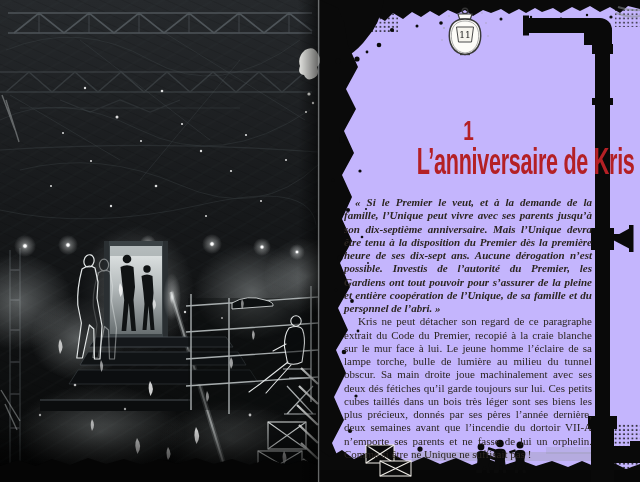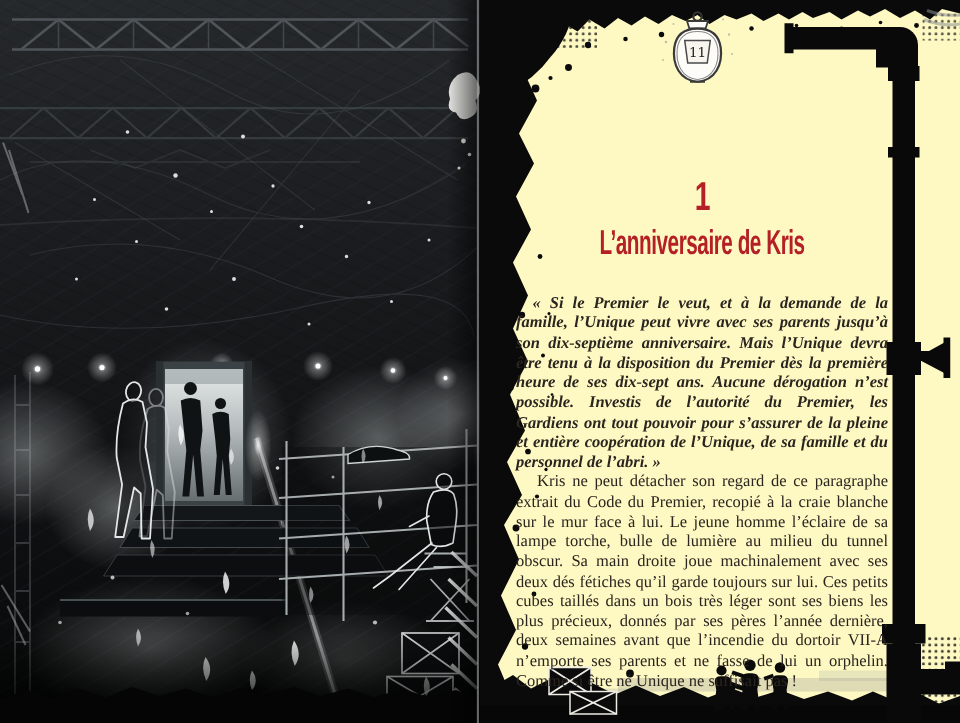--- a/index.html
+++ b/index.html
@@ -1,25 +1,25 @@
 <!DOCTYPE html>
 <html><head>
 <meta charset="utf-8">
 <style>
   html,body{margin:0;padding:0;background:#000;}
   body{width:640px;height:482px;overflow:hidden;}
   .spread{position:relative;width:640px;height:482px;font-family:"Liberation Serif","DejaVu Serif",serif;}
   .page{position:absolute;top:0;height:482px;width:320px;overflow:hidden;}
   .page-left{left:0;background:#101214;}
-  .page-right{left:320px;background:#fef9c3;}
+  .page-right{left:320px;background:#c4b5fd;}
   svg.fill{position:absolute;left:0;top:0;width:100%;height:100%;display:block;}
   .chapter-head{position:absolute;left:24px;top:116px;width:248px;color:#b42025;
     font-family:"Liberation Sans","DejaVu Sans",sans-serif;font-weight:bold;}
   .chapter-num,.chapter-title{line-height:30px;font-size:27px;}
-  .chapter-title{line-height:31px;font-size:23px;}
+  .chapter-title{line-height:31px;font-size:36px;}
   .cond{display:block;width:max-content;margin:0 auto;transform:scaleX(.7);transform-origin:50% 50%;
     white-space:nowrap;letter-spacing:-.5px;}
   .cond2{display:block;width:max-content;margin:0 auto;transform:scaleX(.6);transform-origin:50% 50%;
     white-space:nowrap;letter-spacing:-.5px;}
   .text-block{position:absolute;left:24px;top:196px;width:248px;font-size:11px;line-height:13.25px;
     color:#2b2520;text-align:justify;}
   .text-block p{margin:0;}
   .p-quote{font-style:italic;text-indent:11px;font-weight:bold;}
   .p-body{text-indent:14px;}
   .p-close{font-style:italic;text-indent:14px;}

